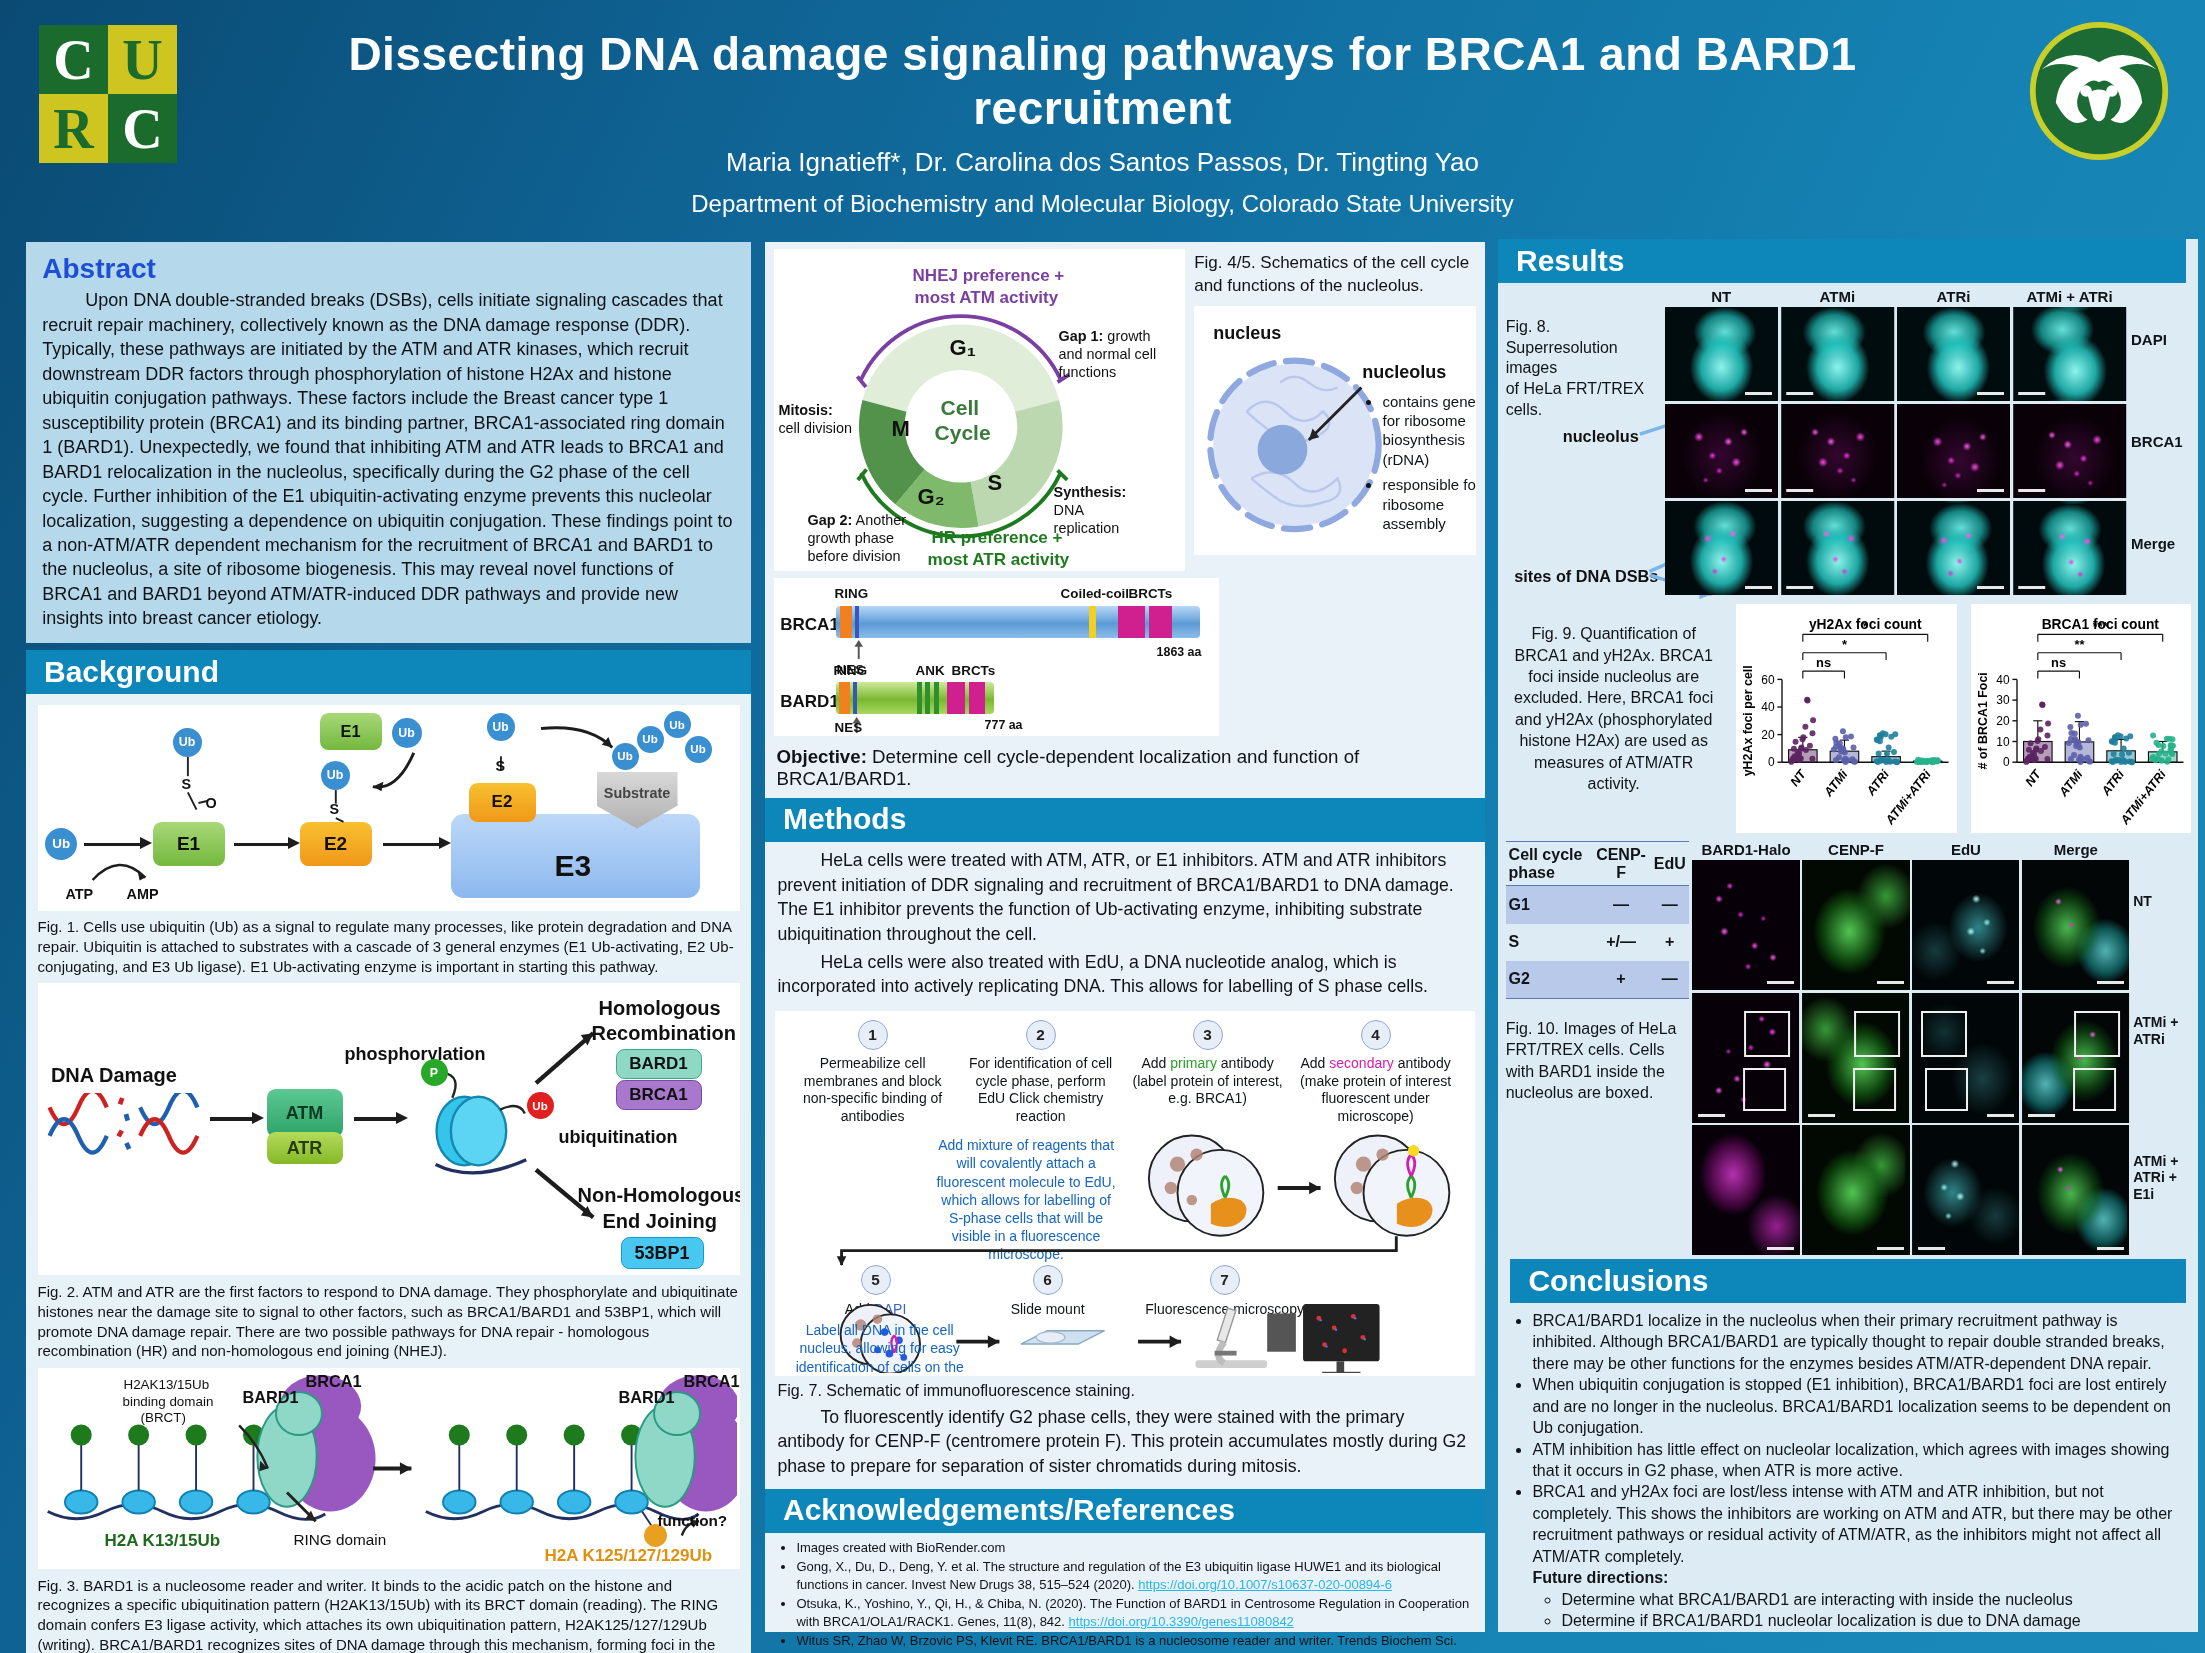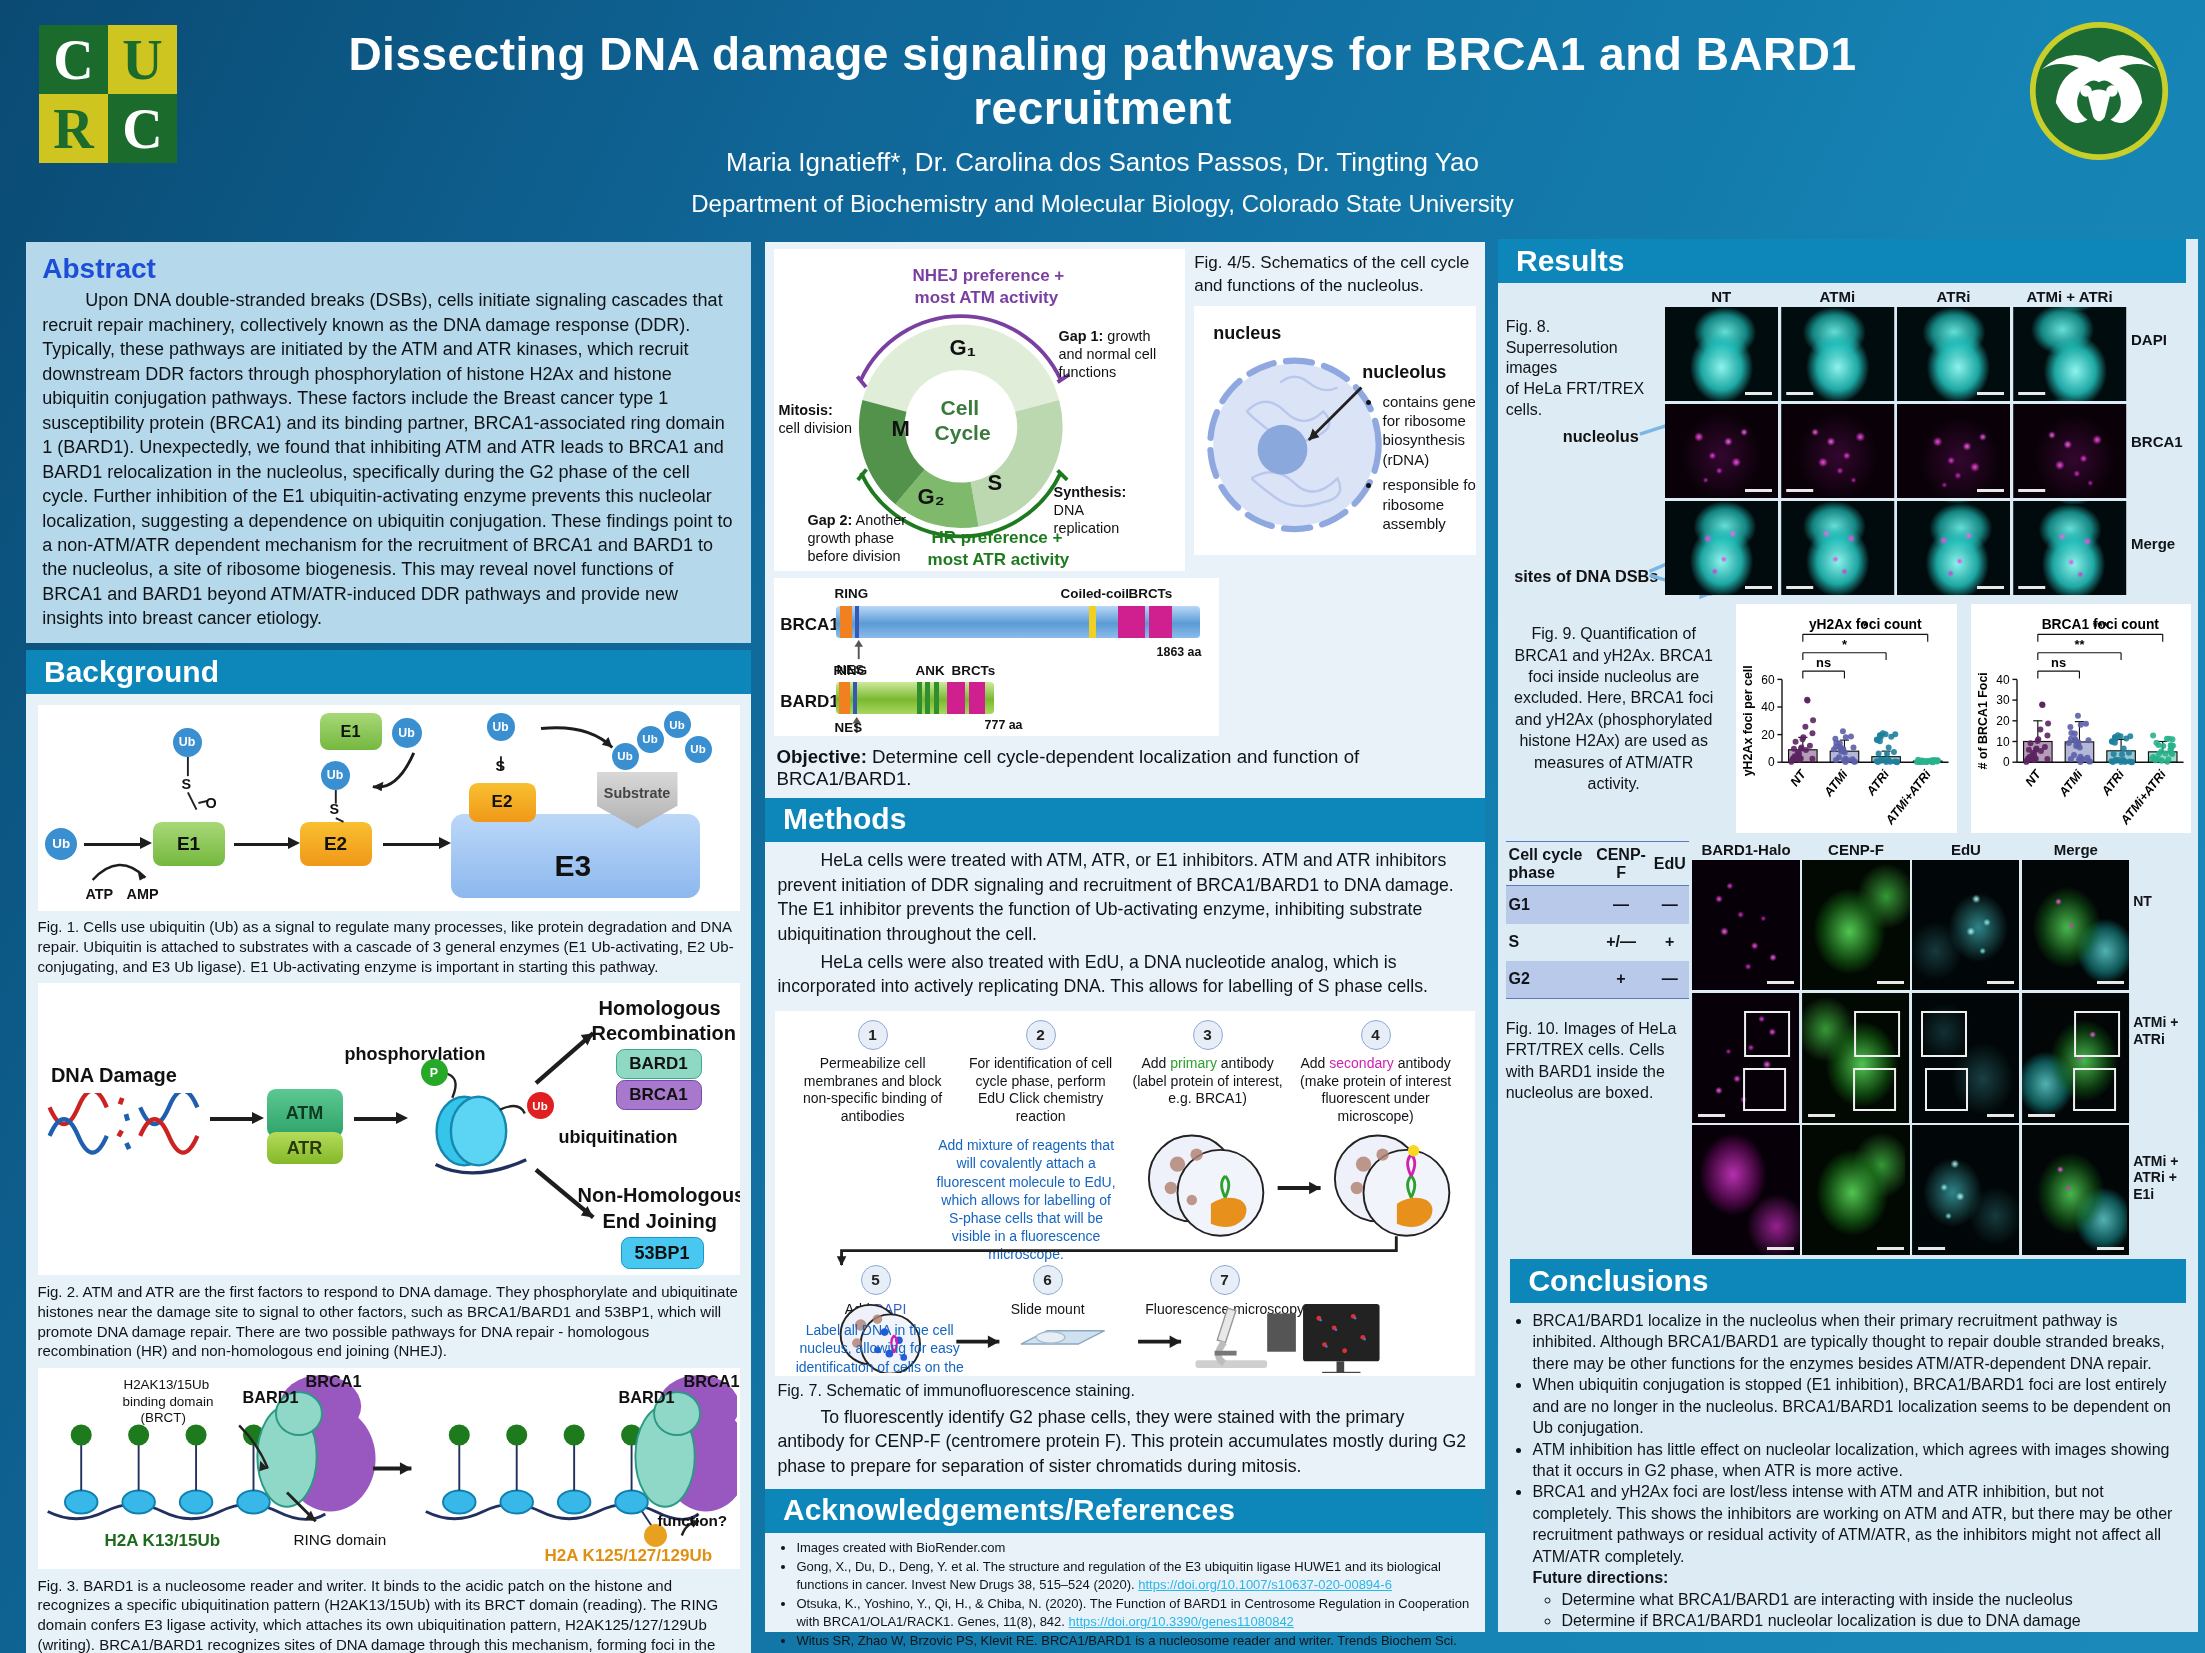--- a/index.html
+++ b/index.html
@@ -170,21 +170,21 @@
     <div class="sechead" style="margin-top:6.7px;">Background</div>
     <div class="bgbody">
 
       <div class="panel" style="height:206px;">
         <span class="circ" style="left:7.7px;top:123px;width:32px;height:32px;background:#3a8fd0;font-size:13.4px;">Ub</span>
         <div class="arrow" style="left:46px;top:138px;width:57px;"></div>
         <svg style="position:absolute;left:45px;top:146px;" width="72" height="34" viewBox="0 0 150 70">
             <path d="M20 60 Q75 0 130 55" fill="none" stroke="#1d1d1d" stroke-width="5"></path>
             <path d="M130 55 l-16 -12 l4 18 z" fill="#1d1d1d"></path>
           </svg>
-        <span class="lbl b" style="left:48px;top:181px;">ATP</span>
+        <span class="lbl b" style="left:28px;top:181px;">ATP</span>
         <span class="lbl b" style="left:89px;top:181px;">AMP</span>
         <span class="pill" style="left:115px;top:117px;width:72px;height:44px;background:linear-gradient(#a8d878,#74b83e);font-size:19px;">E1</span>
         <span class="circ" style="left:135px;top:23px;width:29px;height:29px;background:#3a8fd0;font-size:12.4px;">Ub</span>
         <svg style="position:absolute;left:144px;top:52px;" width="29" height="67" viewBox="0 0 60 140">
             <line x1="12" y1="0" x2="12" y2="40" stroke="#222" stroke-width="4"></line>
             <line x1="12" y1="74" x2="30" y2="110" stroke="#222" stroke-width="4"></line>
             <line x1="34" y1="96" x2="52" y2="92" stroke="#222" stroke-width="4"></line>
           </svg>
         <span class="lbl b" style="left:144px;top:71px;">S</span>
         <span class="lbl b" style="left:168px;top:90px;">O</span>

